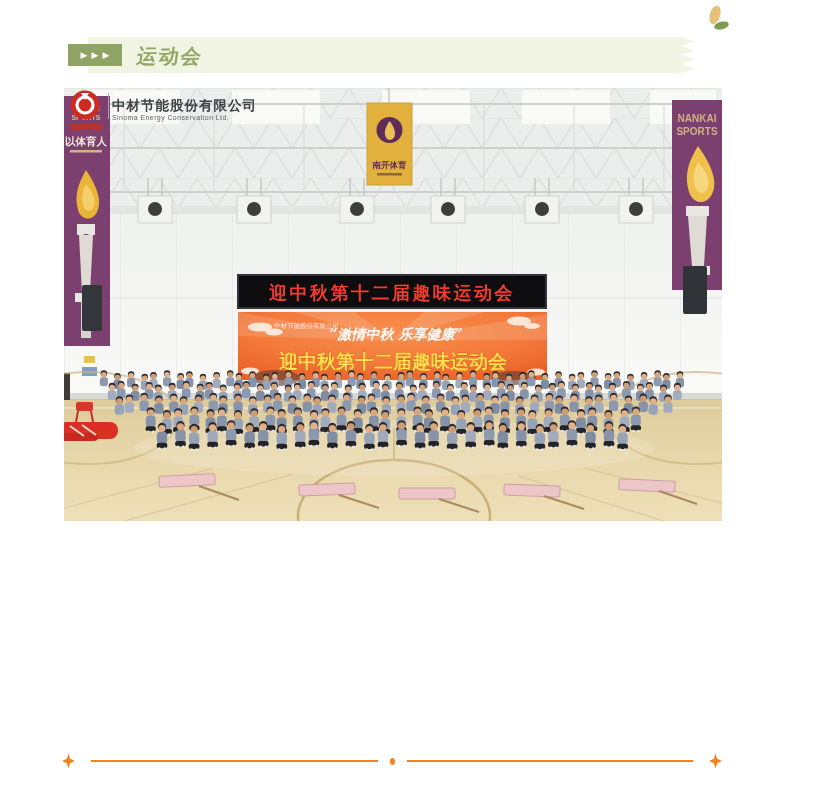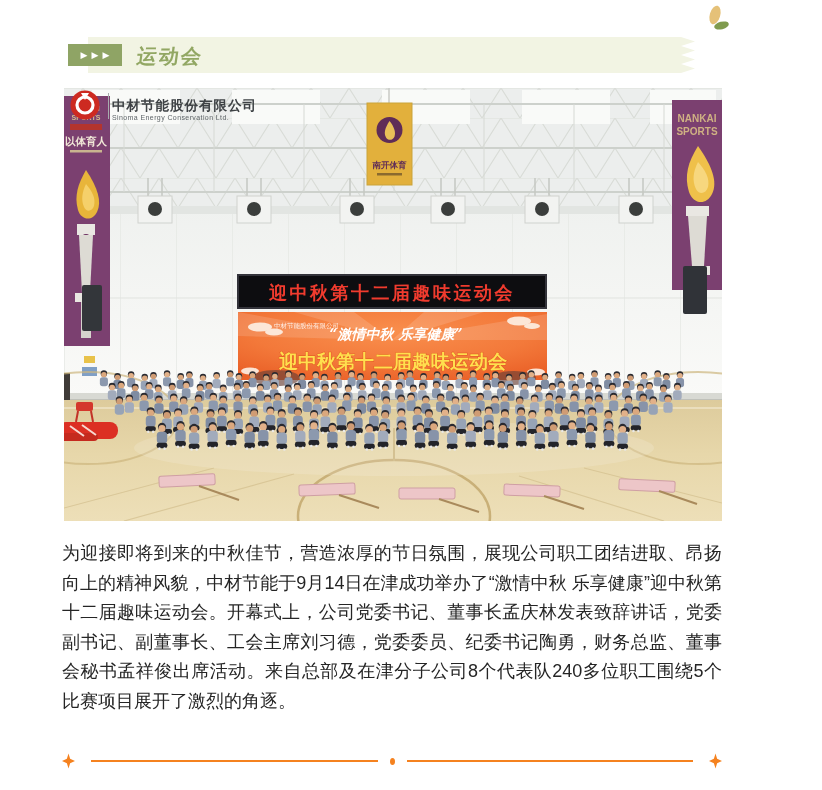--- a/index.html
+++ b/index.html
@@ -1049,21 +1049,20 @@
         <circle cx="21" cy="17" r="14.5" fill="#cd2a21"></circle>
         <circle cx="21" cy="17" r="8" fill="none" stroke="#ffffff" stroke-width="3.2"></circle>
         <polygon points="17,5 25,5 21,12" fill="#ffffff"></polygon>
         <line x1="44.5" y1="5" x2="44.5" y2="31" stroke="#a7abad" stroke-width="1"></line>
         <text x="48" y="22" font-size="13.5" font-weight="bold" fill="#3e4245" letter-spacing="1">中材节能股份有限公司</text>
         <text x="48" y="32" font-size="7" fill="#5e6468" letter-spacing="0.4">Sinoma Energy Conservation Ltd.</text>
       </g>
     </svg>
   </div>
 
-  <p class="article">为迎接即将到来的中秋佳节，营造浓厚的节日氛围，展现公司职工团结进取、昂扬向上的精神风貌，中材节能于9月14日在津成功举办了“激情中秋 乐享健康”迎中秋第十二届趣味运动会。开幕式上，公司党委书记、董事长孟庆林发表致辞讲话，党委副书记、副董事长、工会主席刘习德，党委委员、纪委书记陶勇，财务总监、董事会秘书孟祥俊出席活动。来自总部及在津分子公司8个代表队240多位职工围绕5个比赛项目展开了激烈的角逐。</p>
 
   <div class="divider">
     <svg class="star star-left" viewBox="0 0 12 14">
         <polygon points="6,0 7.5,5 12,7 7.5,9 6,14 4.5,9 0,7 4.5,5" fill="#f5821f"></polygon>
       </svg>
     <div class="line"></div>
     <div class="dot"></div>
     <div class="line"></div>
     <svg class="star star-right" viewBox="0 0 12 14">
         <polygon points="6,0 7.5,5 12,7 7.5,9 6,14 4.5,9 0,7 4.5,5" fill="#f5821f"></polygon>

